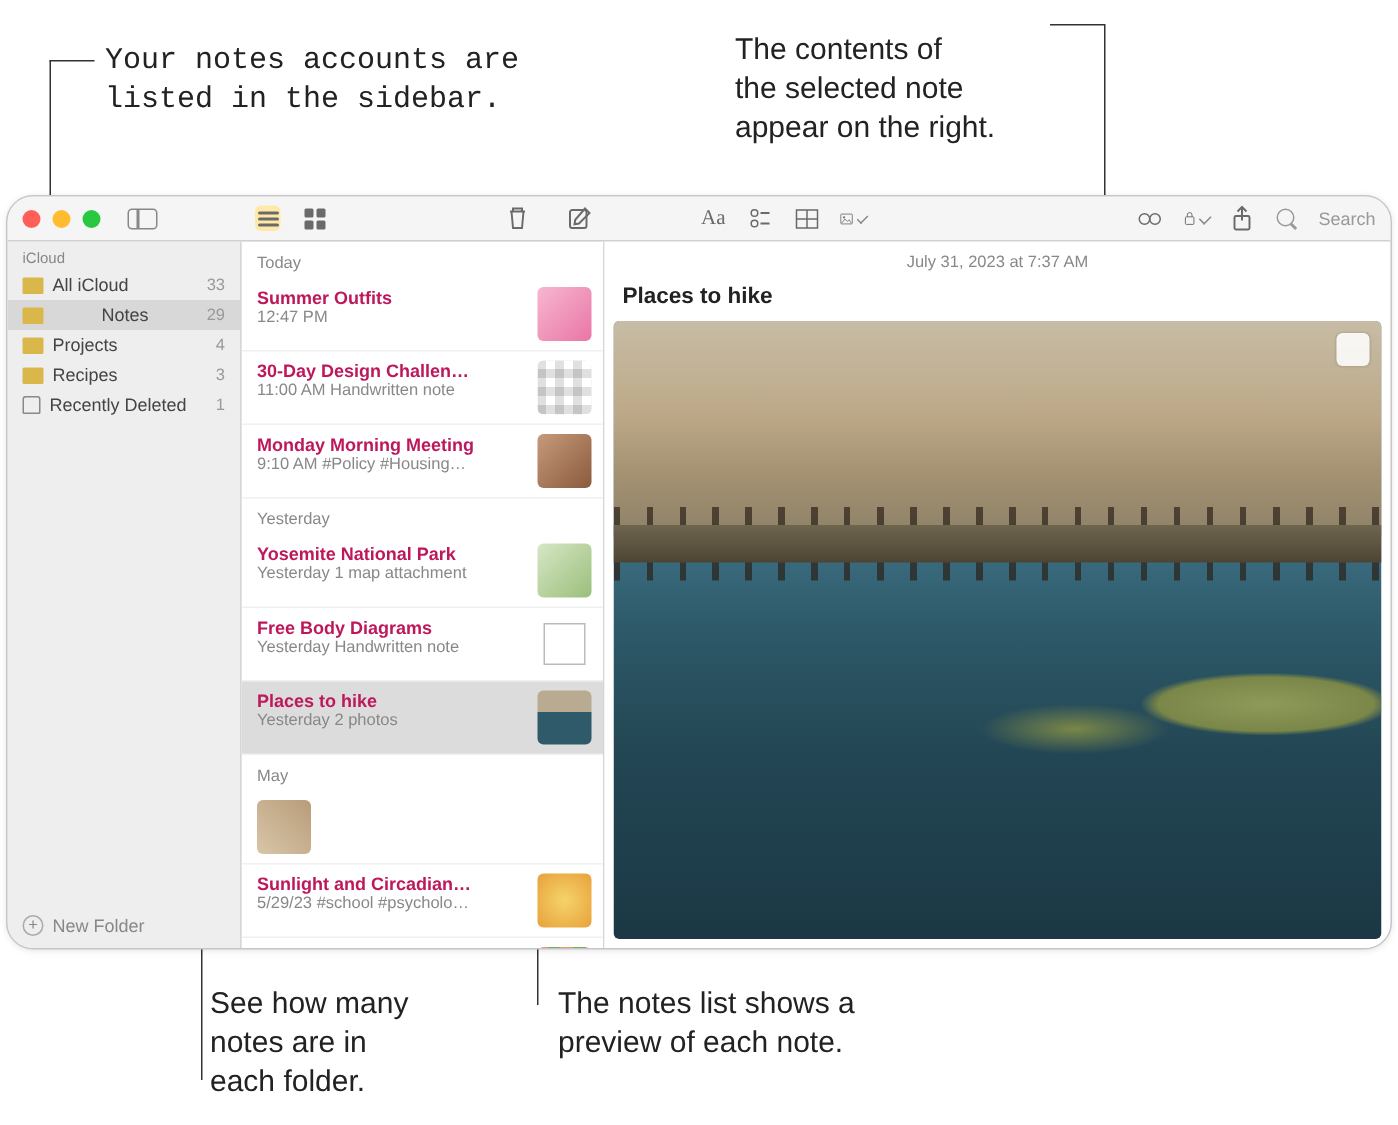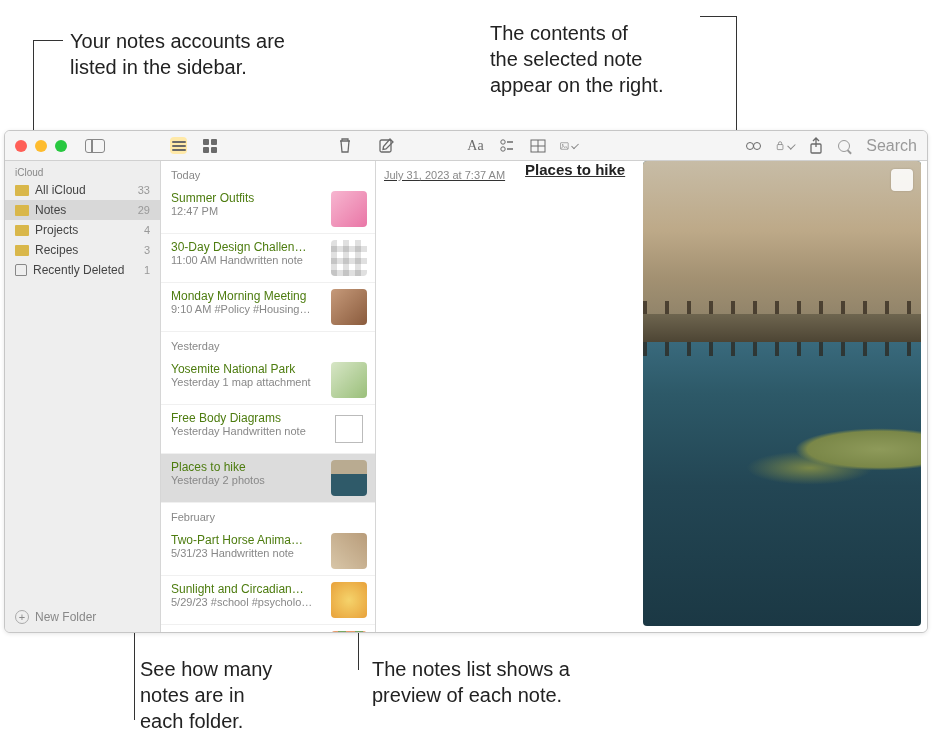--- a/index.html
+++ b/index.html
@@ -1,21 +1,21 @@
 <!DOCTYPE html>
 <html><head>
 <meta charset="utf-8">
 <style>
 * { box-sizing: border-box; margin: 0; padding: 0; }
 body { font-family: -apple-system, "Helvetica Neue", Arial, sans-serif; font-size: 13px; color: #333; background: #fff; width: 932px; height: 750px; position: relative; }
 
 .callout { position: absolute; font-size: 20px; line-height: 1.3; color: #222; font-weight: 400; }
 .callout-line { position: absolute; background: #333; }
 
-.window { position: absolute; left: 4px; top: 130px; width: 924px; height: 503px; border: 1px solid #c6c6c6; border-radius: 6px; overflow: hidden; display: flex; flex-direction: column; background: #f5f5f5; box-shadow: 0 1px 4px rgba(0,0,0,0.1); }
+.window { position: absolute; left: 4px; top: 130px; width: 924px; height: 503px; border: 1px solid #c6c6c6; border-radius: 18px; overflow: hidden; display: flex; flex-direction: column; background: #f5f5f5; box-shadow: 0 1px 4px rgba(0,0,0,0.1); }
 
 .titlebar { height: 30px; display: flex; align-items: center; position: relative; border-bottom: 1px solid #d0d0d0; background: #f5f5f5; }
 .traffic { display: flex; gap: 8px; margin-left: 10px; }
 .tl { width: 12px; height: 12px; border-radius: 50%; }
 .tl-close { background: #ff5f57; }
 .tl-min { background: #febc2e; }
 .tl-max { background: #28c840; }
 .sidebar-toggle { margin-left: 18px; width: 20px; height: 14px; border: 1.5px solid #888; border-radius: 3px; position: relative; }
 .sidebar-toggle::before { content:""; position:absolute; left:5px; top:0; bottom:0; width:1.5px; background:#888; }
 
@@ -30,80 +30,80 @@
 .listview-icon { display: flex; flex-direction: column; gap: 2px; }
 .listview-icon div { width: 14px; height: 2px; background: #6a6a6a; border-radius:1px; }
 .gridview-icon { display: grid; grid-template-columns: 6px 6px; grid-template-rows: 6px 6px; gap: 2px; }
 .gridview-icon div { background: #6a6a6a; border-radius:1px; }
 
 .body { flex: 1; display: flex; overflow: hidden; }
 
 .sidebar { width: 156px; background: #eeeeee; border-right: 1px solid #d6d6d6; display:flex; flex-direction:column; font-size: 12px; }
 .sb-header { font-size: 10px; color: #888; padding: 6px 10px 2px; }
 .sb-item { display:flex; align-items:center; padding: 3px 10px; gap: 6px; color: #444; cursor:default; }
-.sb-item.selected { background: #d8d8d8; }
+.sb-item.selected { background: #d8d8d8; text-align: center; }
 .sb-folder-icon { width: 14px; height: 11px; border-radius: 1px; background: #d9b74a; position:relative; }
 .sb-trash-icon { width: 12px; height: 12px; border: 1px solid #888; border-radius: 2px 2px 1px 1px; }
 .sb-label { flex:1; }
 .sb-count { color: #999; font-size: 11px; }
 .sb-footer { margin-top:auto; padding: 8px 10px; display:flex; align-items:center; gap:6px; color:#888; font-size:12px; }
 .sb-plus { width:14px; height:14px; border:1px solid #aaa; border-radius:50%; display:flex; align-items:center; justify-content:center; font-size:11px; line-height:1; }
 
-.noteslist { width: 215px; background: #fff; border-right: 1px solid #d6d6d6; overflow-y:auto; }
+.noteslist { width: 242px; background: #fff; border-right: 1px solid #d6d6d6; overflow-y:auto; }
 .nl-section-h { font-size: 11px; color: #888; padding: 8px 10px 4px; }
 .nl-item { display:flex; gap:8px; padding: 6px 8px 6px 10px; border-bottom: 1px solid #f0f0f0; cursor:default; }
 .nl-item.selected { background: #dcdcdc; }
 .nl-text { flex:1; min-width:0; }
-.nl-title { font-size: 12px; font-weight: 400; color:#4d7c0f; white-space:nowrap; overflow:hidden; text-overflow:ellipsis; }
+.nl-title { font-size: 12px; font-weight: 700; color:#be185d; white-space:nowrap; overflow:hidden; text-overflow:ellipsis; }
 .nl-sub { font-size: 11px; color:#888; white-space:nowrap; overflow:hidden; text-overflow:ellipsis; }
 .nl-sub .sub-sep::before { content: "  "; }
 .nl-thumb { width: 36px; height: 36px; border-radius: 4px; background:#ccc; flex-shrink:0; }
 
 .th-pink { background: linear-gradient(135deg,#f7b6d0,#e976a6); }
 .th-grid { background: repeating-linear-gradient(90deg,#e0e0e0 0 6px,#fff 6px 12px), repeating-linear-gradient(0deg,#e0e0e0 0 6px,#fff 6px 12px); background-blend-mode: multiply; }
 .th-people { background: linear-gradient(135deg,#c69a7a,#8a5b3d); }
 .th-map { background: linear-gradient(135deg,#d7e6c6,#9abf7a); }
 .th-diag { background: #fff; position:relative; }
 .th-diag::before { content:""; position:absolute; inset:4px; border:1px solid #bbb; }
 .th-hike { background: linear-gradient(to bottom,#b9ab91 0 40%, #2f5a69 40% 100%); }
 .th-horse { background: linear-gradient(45deg,#d8c6a8,#b89c7a); }
 .th-light { background: radial-gradient(circle,#f5d36b,#e8a13a); }
 .th-nature { background: repeating-linear-gradient(45deg,#e79a6a 0 6px,#7aa860 6px 12px); }
 
-.content { flex:1; background:#fff; display:flex; position:relative;text-decoration:underline; }
+.content { flex:1; background:#fff; display:flex; flex-direction:column; position:relative; }
 .content-date { text-align:center; font-size: 11px; color:#888; padding: 8px; }
 .content-title { font-size: 15px; font-weight: 700; padding: 0 12px 8px; color:#222; }
 .content-image { flex:1; margin: 0 6px 6px; border-radius: 4px; position:relative; overflow:hidden; }
 .content-image::after { content:""; position:absolute; right:8px; top:8px; width:22px; height:22px; background:#ffffffdd; border-radius:4px; box-shadow:0 0 2px rgba(0,0,0,0.2); }
 
 
 .hike-landscape { position:absolute; inset:0; background:
   
   linear-gradient(to bottom, #c7bca6 0%, #bda988 15%, #a39172 25%, #8d8168 35%, transparent 35%),
   
   radial-gradient(ellipse 120px 30px at 85% 62%, #8e9a5a 0%, #7a8748 60%, transparent 70%),
   radial-gradient(ellipse 90px 24px at 60% 66%, #7a8748 0%, transparent 70%),
   
   linear-gradient(to bottom, #3a6b7e 38%, #2d5968 50%, #234654 70%, #1b3844 100%);
 }
 .hike-landscape::before { content:""; position:absolute; left:0; right:0; top:30%; height:12%; background:
   repeating-linear-gradient(90deg, #2b2218 0 4px, transparent 4px 22px);
   opacity:0.7; }
 .hike-landscape::after { content:""; position:absolute; left:0; right:0; top:33%; height:6%; background: linear-gradient(to bottom,#6e654f,#4d4534); }
 
-.search-field { display:flex; align-items:center; gap:16px; color:#999; font-size:16px; }
+.search-field { display:flex; align-items:flex-start; gap:16px; color:#999; font-size:12px; }
 .search-glass { width:12px; height:12px; border:1.5px solid #999; border-radius:50%; position:relative; }
 .search-glass::after { content:""; position:absolute; width:5px; height:1.5px; background:#999; bottom:-2px; right:-3px; transform:rotate(45deg); }
 
 .chev-down::after { content:""; display:inline-block; width:6px; height:6px; border-right:1.5px solid #888; border-bottom:1.5px solid #888; transform:rotate(45deg); margin-left:4px; vertical-align:3px; }
 </style>
 </head>
 <body>
 
-<div class="callout" style="left:70px; top:28px; white-space:pre-line;">Your notes accounts are
+<div class="callout" style="left:70px; top:28px; white-space:pre-line;font-family:Liberation Mono, monospace;">Your notes accounts are
 listed in the sidebar.</div>
 <div class="callout-line" style="left:33px; top:40px; width:1px; height:120px;"></div>
 <div class="callout-line" style="left:33px; top:40px; width:30px; height:1px;"></div>
 
 <div class="callout" style="left:490px; top:20px; white-space:pre-line;">The contents of
 the selected note
 appear on the right.</div>
 <div class="callout-line" style="left:736px; top:16px; width:1px; height:200px;"></div>
 <div class="callout-line" style="left:700px; top:16px; width:36px; height:1px;"></div>
 
@@ -286,26 +286,22 @@
         <div class="nl-thumb th-diag"></div>
       </div>
       <div class="nl-item selected">
         <div class="nl-text">
           <div class="nl-title">Places to hike</div>
           <div class="nl-sub"><span>Yesterday</span><span class="sub-sep">2 photos</span></div>
         </div>
         <div class="nl-thumb th-hike"></div>
       </div>
 
-      <div class="nl-section-h">February</div>
-      <div class="nl-item">
-        <div class="nl-text">
-          <div class="nl-title">Two-Part Horse Anima…</div>
-          <div class="nl-sub"><span>5/31/23</span><span class="sub-sep">Handwritten note</span></div>
-        </div>
+      <div class="nl-section-h">May</div>
+      <div class="nl-item">
         <div class="nl-thumb th-horse"></div>
       </div>
       <div class="nl-item">
         <div class="nl-text">
           <div class="nl-title">Sunlight and Circadian…</div>
           <div class="nl-sub"><span>5/29/23</span><span class="sub-sep">#school #psycholo…</span></div>
         </div>
         <div class="nl-thumb th-light"></div>
       </div>
       <div class="nl-item">

